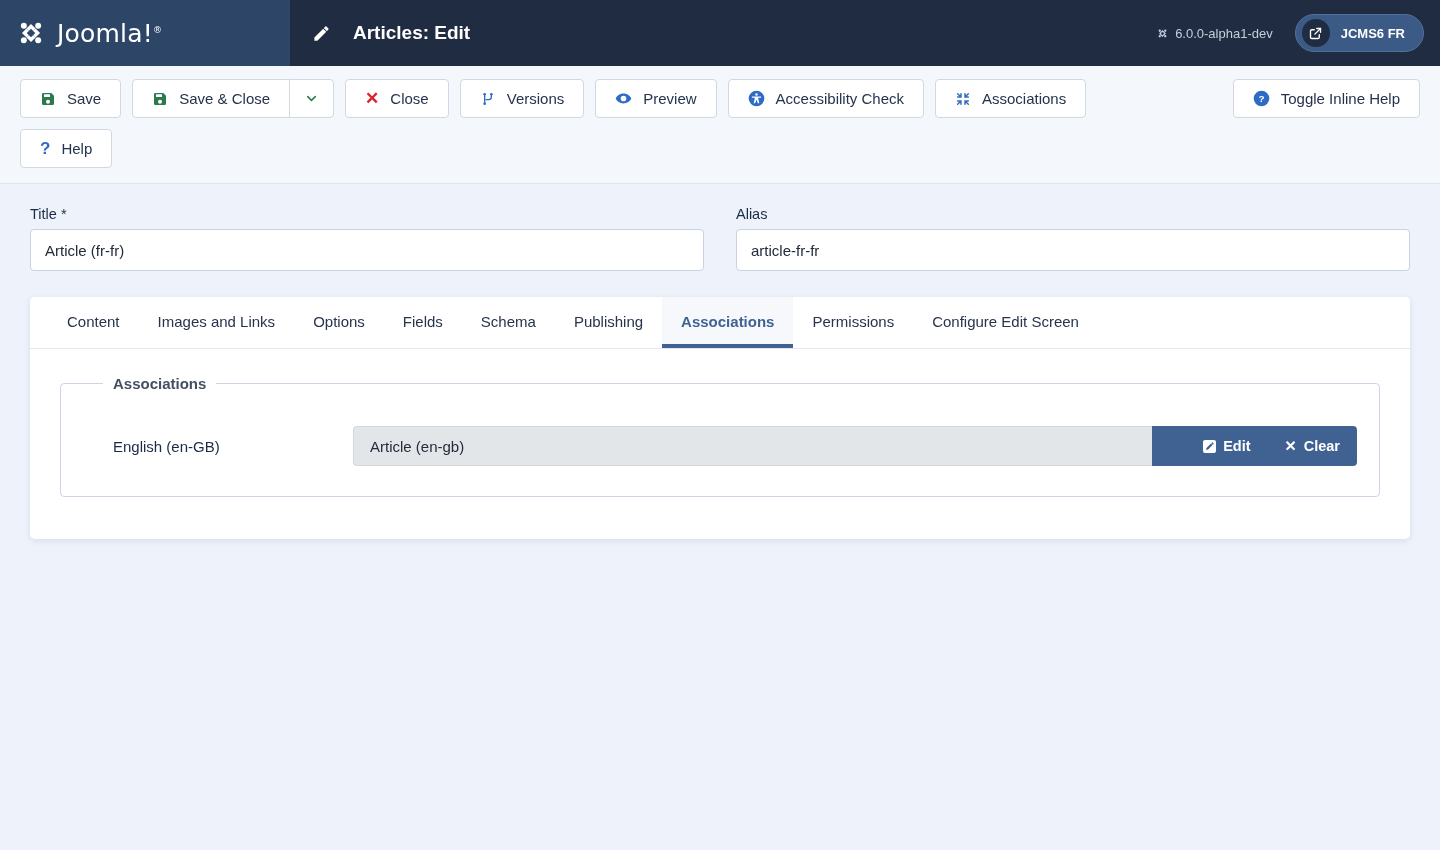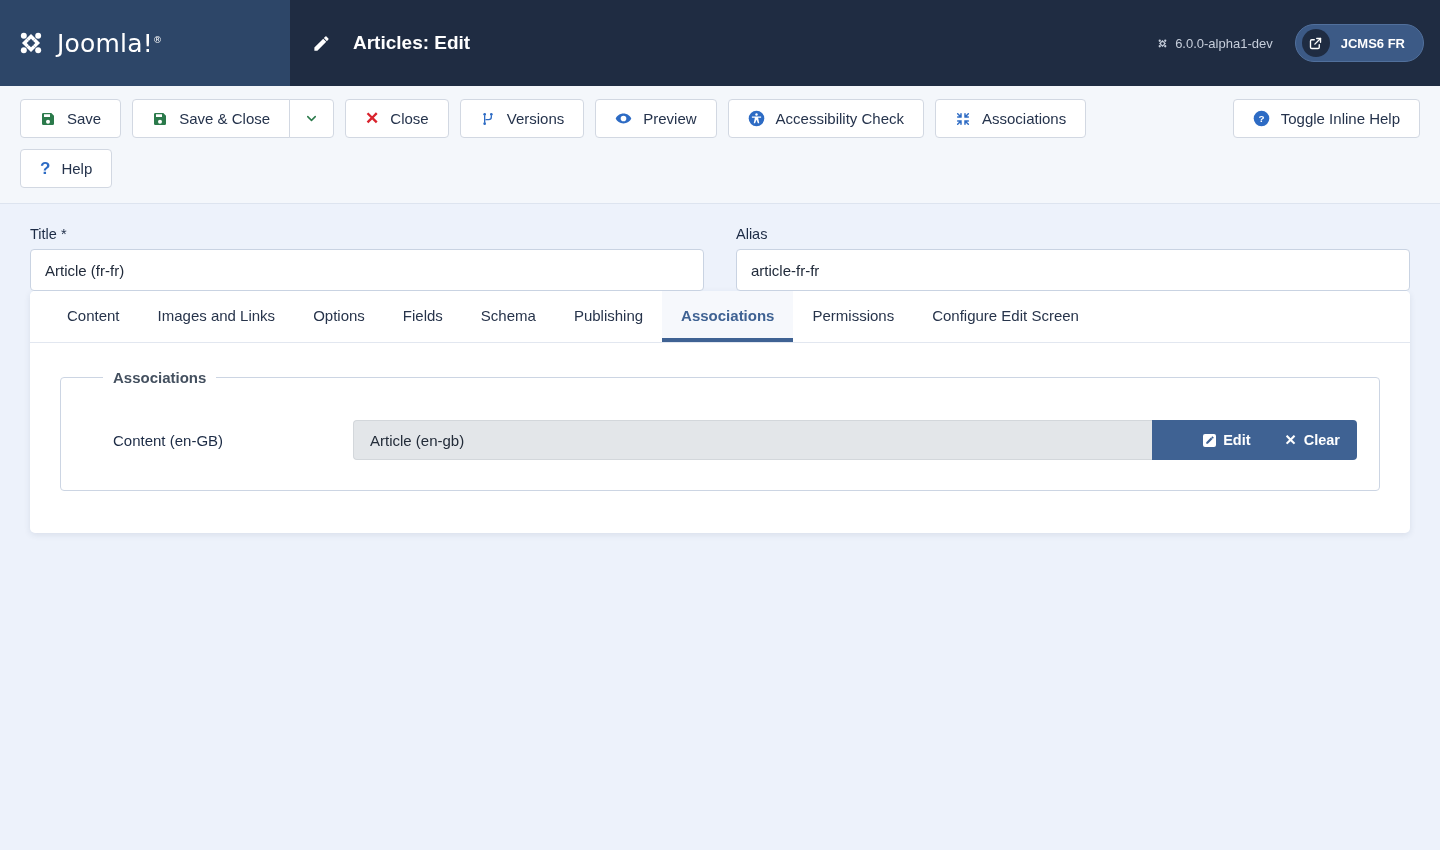--- a/index.html
+++ b/index.html
@@ -11,21 +11,21 @@
     font-family: "Liberation Sans", sans-serif;
     font-size: 15px;
     color: #1c2b45;
     overflow: hidden;
   }
 
   
   .header {
     display: flex;
     align-items: stretch;
-    height: 86px;
+    height: 66px;
     background: #1f2c42;
   }
   .header-brand {
     width: 290px;
     background: #2d4668;
     display: flex;
     align-items: center;
     padding-left: 14px;
   }
   .joomla-logo { display: flex; align-items: center; gap: 9px; }
@@ -147,20 +147,21 @@
     border-radius: 4px;
     background: #fff;
     padding: 0 14px;
     font-size: 15px;
     color: #212b3b;
     font-family: "Liberation Sans", sans-serif;
   }
 
   
   .card {
+    margin-top: 26px;
     background: #fff;
     border-radius: 5px;
     box-shadow: 0 2px 6px rgba(37,56,88,.10);
     overflow: hidden;
   }
   .tabs {
     display: flex;
     align-items: stretch;
     border-bottom: 1px solid #e2e7f0;
     padding-left: 18px;
@@ -445,21 +446,21 @@
       <button class="tab active">Associations</button>
       <button class="tab">Permissions</button>
       <button class="tab">Configure Edit Screen</button>
     </div>
 
     <div class="tab-panel">
       <fieldset class="assoc">
         <legend>Associations</legend>
 
         <div class="assoc-row">
-          <div class="assoc-label">Content (en-GB)</div>
+          <div class="assoc-label">English (en-GB)</div>
           <div class="assoc-control">
             <div class="assoc-input">Article (en-gb)</div>
             <div class="assoc-btns">
               <button class="assoc-btn">
                 <span class="edit-sq">
                   <svg width="10" height="10" viewBox="0 0 24 24" fill="#3f6293" aria-hidden="true">
                     <path d="M3 17.2V21h3.8L18 9.8 14.2 6 3 17.2zM20.7 7.1c.4-.4.4-1 0-1.4l-2.4-2.4a1 1 0 0 0-1.4 0L15 5.2 18.8 9l1.9-1.9z"></path>
                   </svg>
                 </span>
                 <span>Edit</span>

